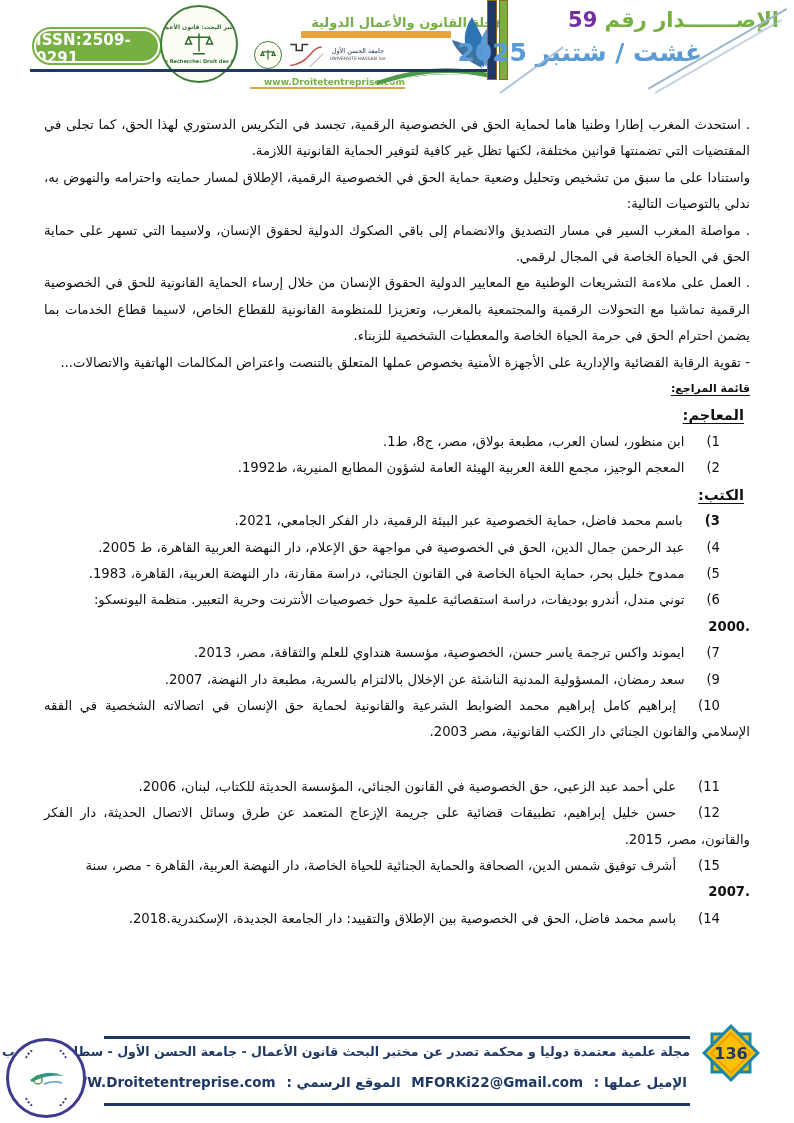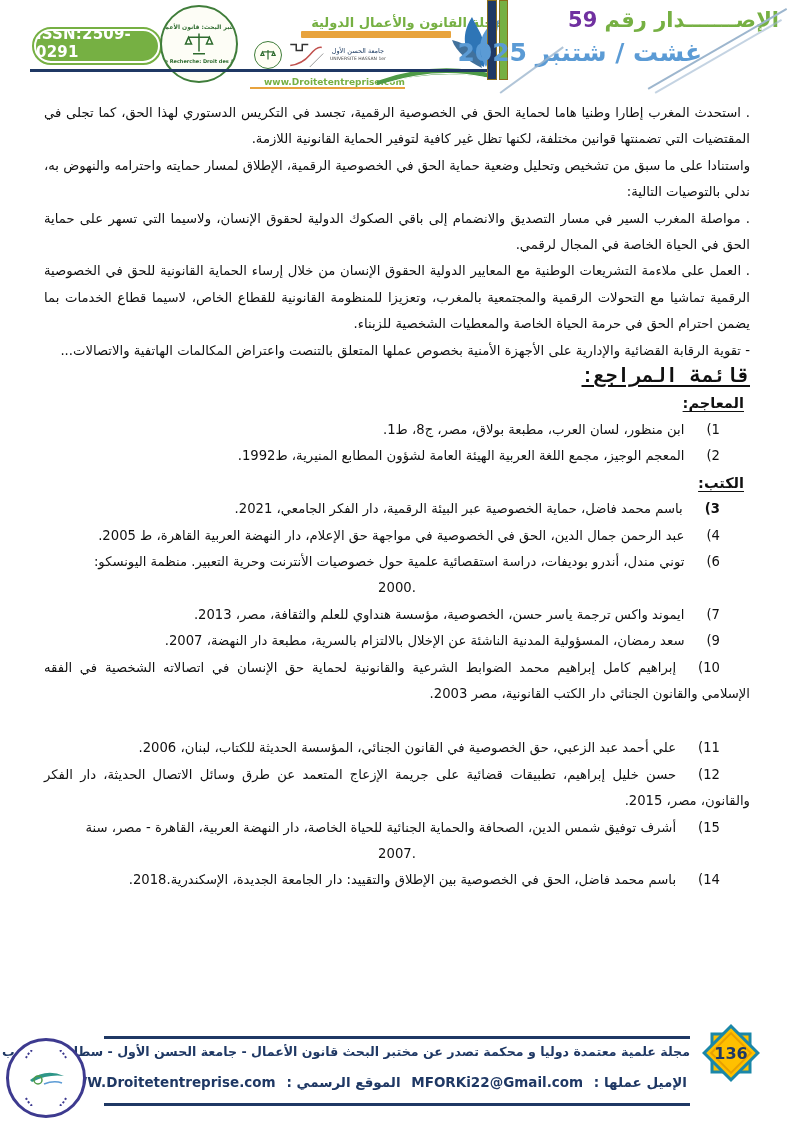--- a/index.html
+++ b/index.html
@@ -3,21 +3,21 @@
 <meta charset="utf-8">
 <style>
   html,body{margin:0;padding:0;background:#fff;}
   .page{position:relative;width:794px;height:1123px;background:#fff;overflow:hidden;
         font-family:"DejaVu Sans",sans-serif;color:#101010;}
 
   
   .header{position:absolute;top:0;left:0;width:794px;height:96px;}
   .issn-pill{position:absolute;left:34px;top:29px;width:122px;height:30px;
              background:var(--green,#76b043);border:2px solid #fff;outline:2px solid var(--green,#76b043);
-             border-radius:18px;display:flex;align-items:flex-end;justify-content:center;
+             border-radius:18px;display:flex;align-items:flex-start;justify-content:center;
              color:#fff;font-weight:bold;font-size:15px;letter-spacing:.2px;}
   .lab-logo{position:absolute;left:160px;top:5px;width:74px;height:74px;border-radius:50%;
             border:2px solid #3f7d3a;background:#fdfdf6;display:flex;flex-direction:column;
             align-items:center;justify-content:center;text-align:center;overflow:hidden;}
   .lab-logo .arc{font-size:6px;color:#2e6b2e;font-weight:bold;line-height:7px;white-space:nowrap;}
   .journal-logo{position:absolute;left:250px;top:3px;width:252px;height:80px;background:#fff;}
   .jl-title{color:var(--green,#76b043);font-weight:bold;font-size:13px;direction:rtl;margin-top:12px;}
   .jl-bar{width:150px;height:7px;background:#e8a33d;margin:1px auto 2px auto;border-radius:1px;}
   .jl-row{display:flex;align-items:center;gap:5px;padding:0 4px;}
   .jl-mini-circle{width:26px;height:26px;border-radius:50%;border:1.5px solid #3f7d3a;
@@ -37,31 +37,31 @@
                color:var(--green,#76b043);white-space:nowrap;}
   .issue-line1 .num{color:var(--purple,#7030a0);}
   .issue-line2{padding:6px 92px 0 0;text-align:right;font-size:25px;font-weight:bold;
                color:var(--blue,#5b9bd5);white-space:nowrap;}
   .diag{position:absolute;height:1.5px;background:#9db6ce;transform-origin:left center;}
   .d1{left:648px;top:88px;width:160px;transform:rotate(-30deg);}
   .d2{left:655px;top:92px;width:146px;transform:rotate(-30deg);opacity:.6;}
   .d3{left:500px;top:92px;width:78px;transform:rotate(-36deg);opacity:.8;}
 
   
-  .content{position:absolute;top:100px;right:44px;left:44px;direction:rtl;
+  .content{position:absolute;top:112px;right:44px;left:44px;direction:rtl;
            text-align:justify;font-size:13.2px;line-height:26.4px;color:#101010;}
   .content p{margin:0;}
-  .ref-title{font-weight:bold;font-size:20px;font-family:Liberation Mono, monospace;}
+  .ref-title{font-weight:bold;font-size:11px;}
   .ref-title span, .ref-heading span{text-decoration:underline;text-underline-offset:3px;}
   .ref-heading{font-weight:bold;font-size:14.5px;padding-right:6px;}
   .ref-item{text-indent:30px;}
   .ref-num{font-style:normal;}
   .ref-num.b{font-weight:bold;}
   .ref-sp{display:inline-block;width:22px;}
-  .ref-tail{display:block;direction:ltr;text-align:center;text-indent:0;}
+  .ref-tail{display:block;direction:ltr;text-align:right;text-indent:0;font-weight:bold;}
   .gap-before{margin-top:28px !important;}
 
   
   .footer-rule{position:absolute;left:104px;width:586px;height:2.5px;background:var(--navy,#1f3864);}
   .fr-top{top:1036px;}
   .fr-bot{top:1103px;}
   .footer-line{position:absolute;left:104px;width:586px;text-align:center;direction:rtl;
                color:var(--navy,#1f3864);font-weight:bold;white-space:nowrap;}
   .f1{top:1044px;font-size:12.6px;}
   .f2{top:1074px;font-size:13.5px;}
@@ -158,20 +158,21 @@
     <p class="ref-title">
       <span>قائمة المراجع:</span>
     </p>
     <div id="sections">
         <p class="ref-heading"><span>المعاجم:</span></p>
         <p class="ref-item"><bdi dir="ltr" class="ref-num">(1</bdi><span class="ref-sp"></span><span>ابن منظور، لسان العرب، مطبعة بولاق، مصر، ج8، ط1.</span></p>
         <p class="ref-item"><bdi dir="ltr" class="ref-num">(2</bdi><span class="ref-sp"></span><span>المعجم الوجيز، مجمع اللغة العربية الهيئة العامة لشؤون المطابع المنيرية، ط1992.</span></p>
         <p class="ref-heading"><span>الكتب:</span></p>
         <p class="ref-item"><bdi dir="ltr" class="ref-num b">(3</bdi><span class="ref-sp"></span><span>باسم محمد فاضل، حماية الخصوصية عبر البيئة الرقمية، دار الفكر الجامعي، 2021.</span></p>
         <p class="ref-item"><bdi dir="ltr" class="ref-num">(4</bdi><span class="ref-sp"></span><span>عبد الرحمن جمال الدين، الحق في الخصوصية في مواجهة حق الإعلام، دار النهضة العربية القاهرة، ط 2005.</span></p>
+        <p class="ref-item"><bdi dir="ltr" class="ref-num">(5</bdi><span class="ref-sp"></span><span>ممدوح خليل بحر، حماية الحياة الخاصة في القانون الجنائي، دراسة مقارنة، دار النهضة العربية، القاهرة، 1983.</span></p>
         <p class="ref-item"><bdi dir="ltr" class="ref-num">(6</bdi><span class="ref-sp"></span><span>توني مندل، أندرو بوديفات، دراسة استقصائية علمية حول خصوصيات الأنترنت وحرية التعبير. منظمة اليونسكو:</span><span class="ref-tail">2000.</span></p>
         <p class="ref-item"><bdi dir="ltr" class="ref-num">(7</bdi><span class="ref-sp"></span><span>ايموند واكس ترجمة ياسر حسن، الخصوصية، مؤسسة هنداوي للعلم والثقافة، مصر، 2013.</span></p>
         <p class="ref-item"><bdi dir="ltr" class="ref-num">(9</bdi><span class="ref-sp"></span><span>سعد رمضان، المسؤولية المدنية الناشئة عن الإخلال بالالتزام بالسرية، مطبعة دار النهضة، 2007.</span></p>
         <p class="ref-item"><bdi dir="ltr" class="ref-num">(10</bdi><span class="ref-sp"></span><span>إبراهيم كامل إبراهيم محمد الضوابط الشرعية والقانونية لحماية حق الإنسان في اتصالاته الشخصية في الفقه الإسلامي والقانون الجنائي دار الكتب القانونية، مصر 2003.</span></p>
         <p class="ref-item gap-before"><bdi dir="ltr" class="ref-num">(11</bdi><span class="ref-sp"></span><span>علي أحمد عبد الزعبي، حق الخصوصية في القانون الجنائي، المؤسسة الحديثة للكتاب، لبنان، 2006.</span></p>
         <p class="ref-item"><bdi dir="ltr" class="ref-num">(12</bdi><span class="ref-sp"></span><span>حسن خليل إبراهيم، تطبيقات قضائية على جريمة الإزعاج المتعمد عن طرق وسائل الاتصال الحديثة، دار الفكر والقانون، مصر، 2015.</span></p>
         <p class="ref-item"><bdi dir="ltr" class="ref-num">(15</bdi><span class="ref-sp"></span><span>أشرف توفيق شمس الدين، الصحافة والحماية الجنائية للحياة الخاصة، دار النهضة العربية، القاهرة - مصر، سنة</span><span class="ref-tail">2007.</span></p>
         <p class="ref-item"><bdi dir="ltr" class="ref-num">(14</bdi><span class="ref-sp"></span><span>باسم محمد فاضل، الحق في الخصوصية بين الإطلاق والتقييد: دار الجامعة الجديدة، الإسكندرية.2018.</span></p>
       </div>
   </div>

